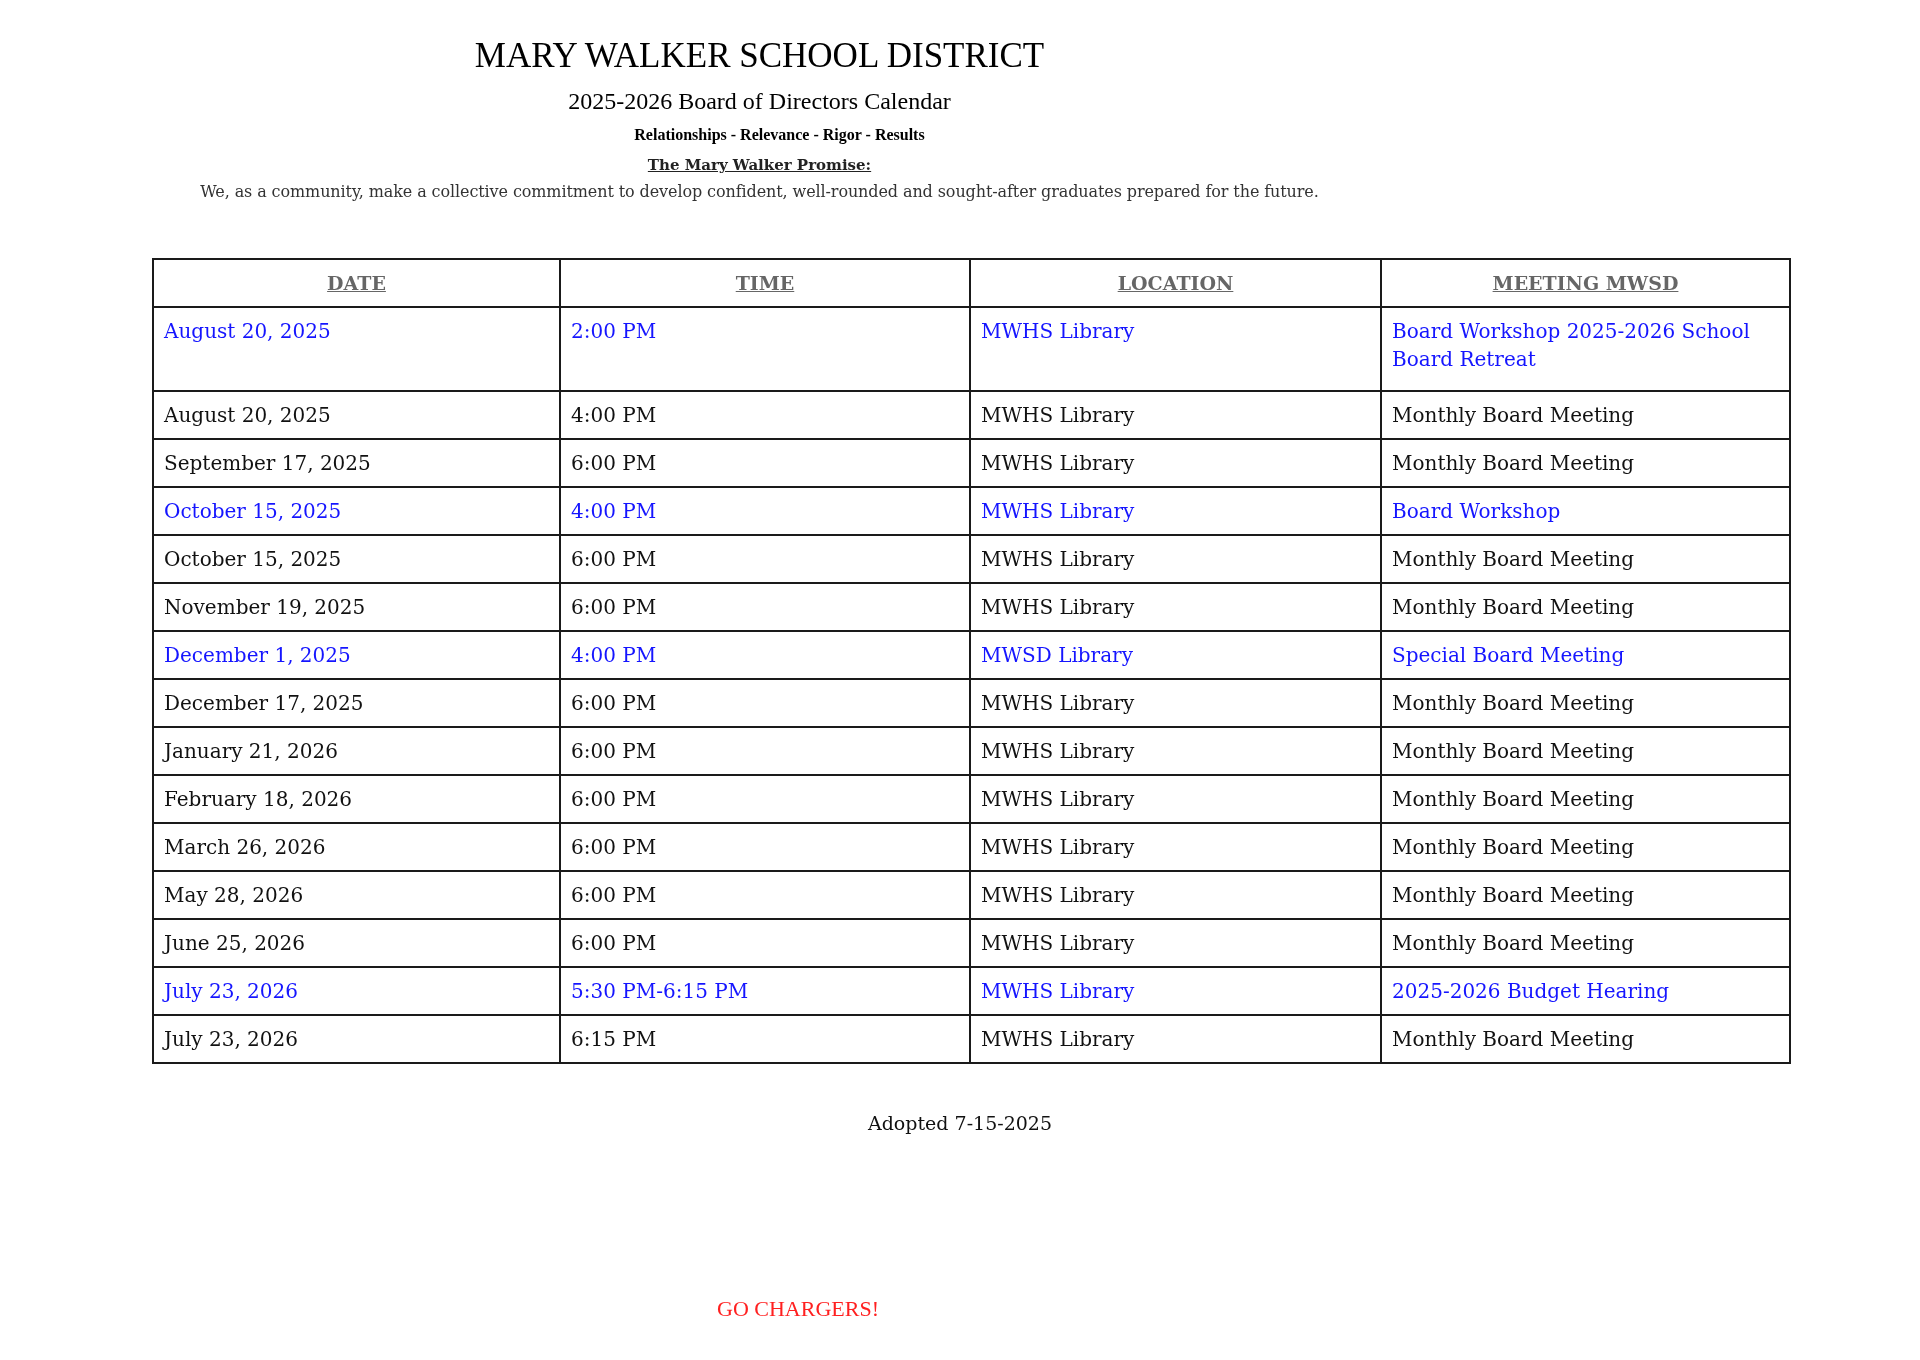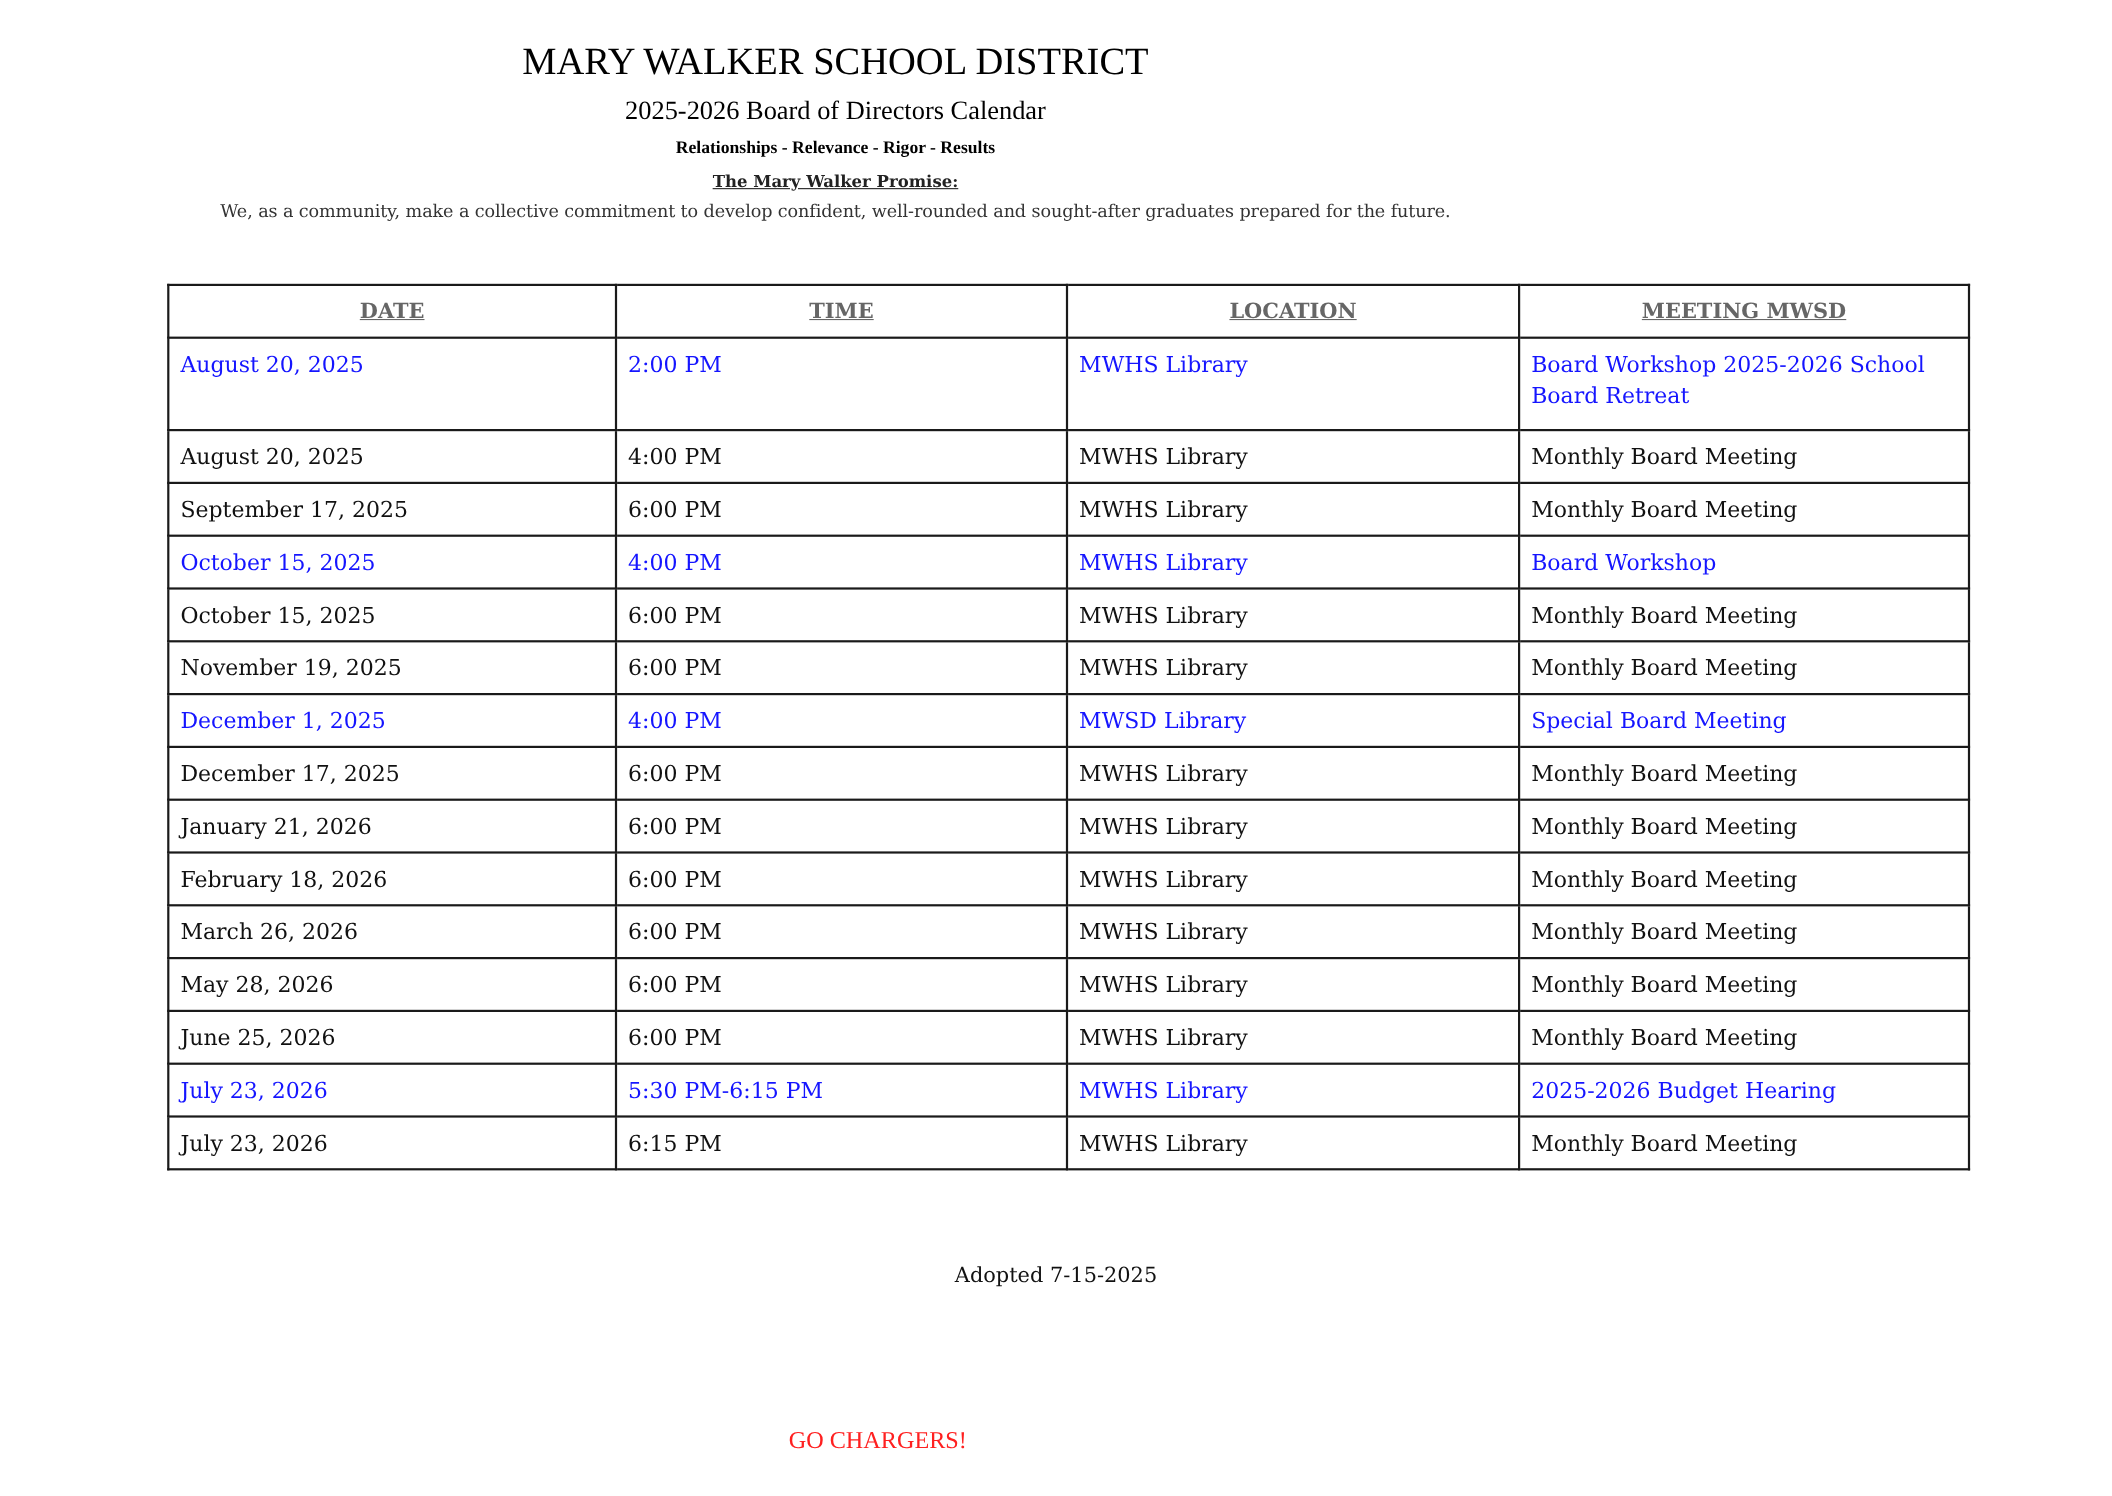--- a/index.html
+++ b/index.html
@@ -1,38 +1,38 @@
 <!DOCTYPE html>
 <html><head>
 <meta charset="utf-8">
 <style>
   html, body { margin: 0; padding: 0; background: #ffffff; }
   body { width: 1920px; height: 1360px; position: relative; overflow: hidden; }
   .hdr { position: absolute; left: 0; width: 1519px; text-align: center; color: #000; }
   .title { top: 36px; font-family: "Liberation Serif", serif; font-size: 35px; line-height: 40px; }
   .subtitle { top: 86px; font-family: "Liberation Serif", serif; font-size: 24px; line-height: 30px; text-align: center; }
-  .motto { top: 125px; font-family: "Liberation Serif", serif; font-size: 16px; font-weight: bold; line-height: 20px; }
+  .motto { top: 125px; font-family: "Liberation Serif", serif; font-size: 16px; font-weight: bold; line-height: 20px; padding-left: 20px; }
   .promise-h { top: 155px; font-family: "DejaVu Serif", serif; font-size: 15px; font-weight: bold; line-height: 20px; text-decoration: underline; color: #222; }
   .promise { top: 181px; font-family: "DejaVu Serif", serif; font-size: 16px; line-height: 22px; color: #333; letter-spacing: -0.1px; }
   table.cal {
     position: absolute; left: 152px; top: 258px; width: 1637px;
     border-collapse: collapse; table-layout: fixed;
     font-family: "DejaVu Serif", serif; font-size: 20px; color: #111;
   }
   table.cal td, table.cal th {
     border: 2.5px solid #1a1a1a; padding: 0 10px; vertical-align: top; text-align: left;
   }
   table.cal th {
     height: 46px; vertical-align: middle; text-align: center;
     font-weight: bold; font-size: 19px; color: #666; text-decoration: underline;
   }
   table.cal td { height: 46px; line-height: 46px; }
   table.cal tr.tall td { height: 73px; line-height: 28px; padding-top: 9px; }
   table.cal tr.hl td { color: #1515ff; }
-  .adopted { position: absolute; top: 1148px; left: 0; width: 1920px; text-align: center; font-family: "DejaVu Serif", serif; font-size: 19px; color: #111; }
+  .adopted { position: absolute; top: 1112px; left: 0; width: 1920px; text-align: center; font-family: "DejaVu Serif", serif; font-size: 19px; color: #111; }
   .footer { position: absolute; top: 1296px; left: 0; width: 1596px; text-align: center; font-family: "Liberation Serif", serif; font-size: 22px; color: #ff2020; }
 </style>
 </head>
 <body>
 
 <div class="hdr title">MARY WALKER SCHOOL DISTRICT</div>
 <div class="hdr subtitle">2025-2026 Board of Directors Calendar</div>
 <div class="hdr motto">Relationships - Relevance - Rigor - Results</div>
 <div class="hdr promise-h">The Mary Walker Promise:</div>
 <div class="hdr promise">We, as a community, make a collective commitment to develop confident, well-rounded and sought-after graduates prepared for the future.</div>

